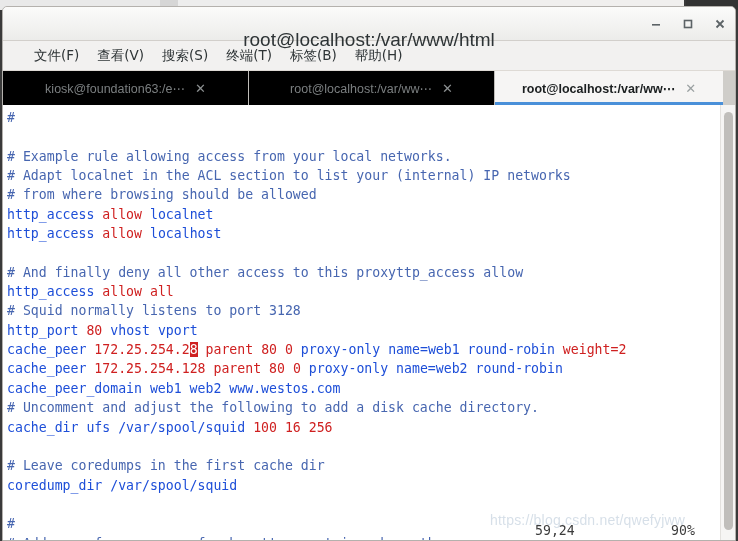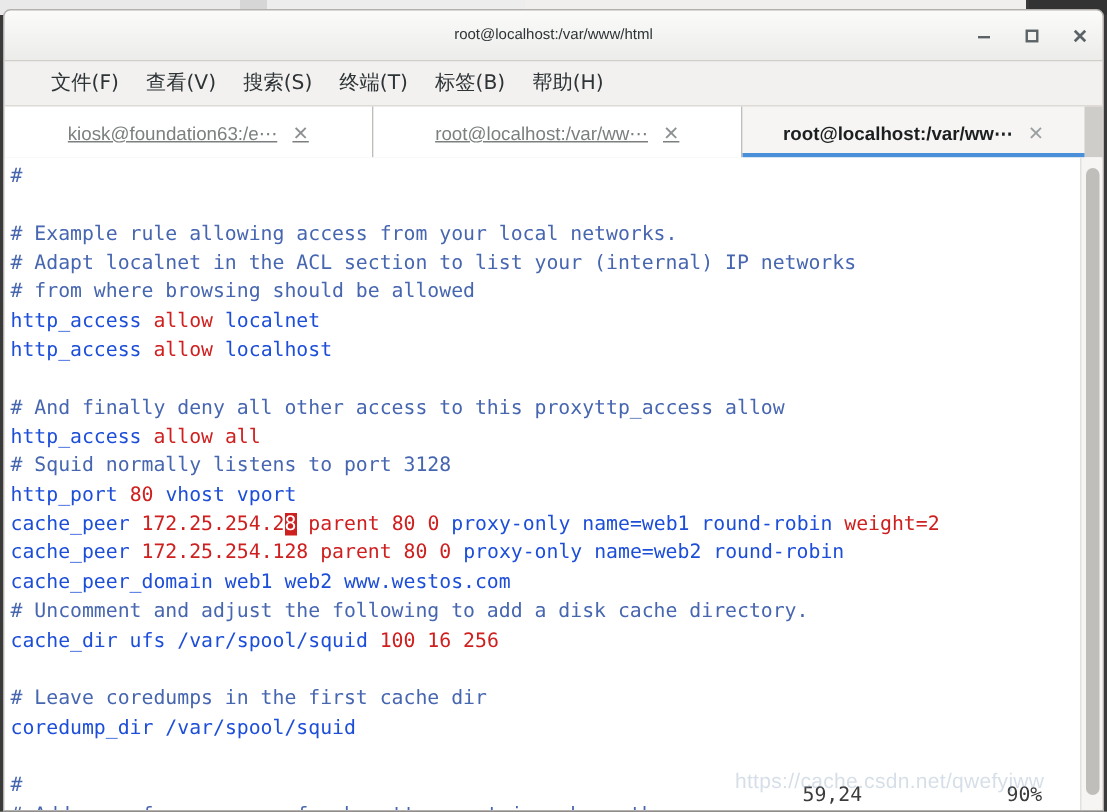--- a/index.html
+++ b/index.html
@@ -43,24 +43,24 @@
   #titlebar {
     position: relative;
     height: 33px;
     flex: 0 0 33px;
     background: linear-gradient(to bottom, #fbfbfa 0%, #ececea 100%);
     border-bottom: 1px solid #d2cfcb;
     border-radius: 4px 4px 0 0;
   }
   #titlebar .title {
     position: absolute;
-    left: 0; right: 0; top: 0;
+    left: 0; right: 0; top: 16px;
     line-height: 33px;
     text-align: center;
-    font-size: 10px;
+    font-size: 19px;
     color: #2e3436;
   }
   .winbtns {
     position: absolute;
     right: 7px; top: 0;
     height: 33px;
     display: flex;
     align-items: center;
     gap: 16px;
   }
@@ -107,21 +107,21 @@
     justify-content: center;
     gap: 10px;
     padding: 0 14px;
     font-size: 12.5px;
     color: #7b7f80;
     position: relative;
     box-sizing: border-box;
     border-right: 1px solid #bfbdb9;
     min-width: 0;
   }
-  .tab.inactive { background: #ffffff; width: 246px; text-decoration: underline; }
+  .tab.inactive { background: #000000; width: 246px; }
   .tab.active {
     background: #f6f5f4;
     color: #1b1f20;
     font-weight: bold;
     width: 228px;
     border-right: none;
   }
   .tab.active::after {
     content: "";
     position: absolute;
@@ -276,20 +276,20 @@
   </div>
 
   <div id="termwrap">
     <div id="term"><div class="line"><span class="c-comment">#</span></div><div class="line">&nbsp;</div><div class="line"><span class="c-comment"># Example rule allowing access from your local networks.</span></div><div class="line"><span class="c-comment"># Adapt localnet in the ACL section to list your (internal) IP networks</span></div><div class="line"><span class="c-comment"># from where browsing should be allowed</span></div><div class="line"><span class="c-key">http_access</span><span class="c-plain"> </span><span class="c-val">allow</span><span class="c-plain"> localnet</span></div><div class="line"><span class="c-key">http_access</span><span class="c-plain"> </span><span class="c-val">allow</span><span class="c-plain"> localhost</span></div><div class="line">&nbsp;</div><div class="line"><span class="c-comment"># And finally deny all other access to this proxyttp_access allow</span></div><div class="line"><span class="c-key">http_access</span><span class="c-plain"> </span><span class="c-val">allow</span><span class="c-plain"> </span><span class="c-val">all</span></div><div class="line"><span class="c-comment"># Squid normally listens to port 3128</span></div><div class="line"><span class="c-key">http_port</span><span class="c-plain"> </span><span class="c-val">80</span><span class="c-plain"> vhost vport</span></div><div class="line"><span class="c-key">cache_peer</span><span class="c-plain"> </span><span class="c-val">172.25.254.2</span><span class="cursor">8</span><span class="c-plain"> </span><span class="c-val">parent</span><span class="c-plain"> </span><span class="c-val">80 0</span><span class="c-plain"> proxy-only name=web1 round-robin </span><span class="c-val">weight=2</span></div><div class="line"><span class="c-key">cache_peer</span><span class="c-plain"> </span><span class="c-val">172.25.254.128</span><span class="c-plain"> </span><span class="c-val">parent</span><span class="c-plain"> </span><span class="c-val">80 0</span><span class="c-plain"> proxy-only name=web2 round-robin</span></div><div class="line"><span class="c-plain">cache_peer_domain web1 web2 www.westos.com</span></div><div class="line"><span class="c-comment"># Uncomment and adjust the following to add a disk cache directory.</span></div><div class="line"><span class="c-key">cache_dir</span><span class="c-plain"> ufs /var/spool/squid </span><span class="c-val">100 16 256</span></div><div class="line">&nbsp;</div><div class="line"><span class="c-comment"># Leave coredumps in the first cache dir</span></div><div class="line"><span class="c-key">coredump_dir</span><span class="c-plain"> /var/spool/squid</span></div><div class="line">&nbsp;</div><div class="line"><span class="c-comment">#</span></div><div class="line"><span class="c-comment"># Add any of your own refresh_pattern entries above these.</span></div></div>
 
     <div id="ruler">
       <span class="pos">59,24</span>
       <span class="pct">90%</span>
     </div>
 
-    <div id="watermark">https://cache.csdn.net/qwefyjww</div>
+    <div id="watermark">https://blog.csdn.net/qwefyjww</div>
 
     <div id="scrollbar">
       <div id="scrollthumb"></div>
     </div>
   </div>
 
 </div>
 
 </body></html>

